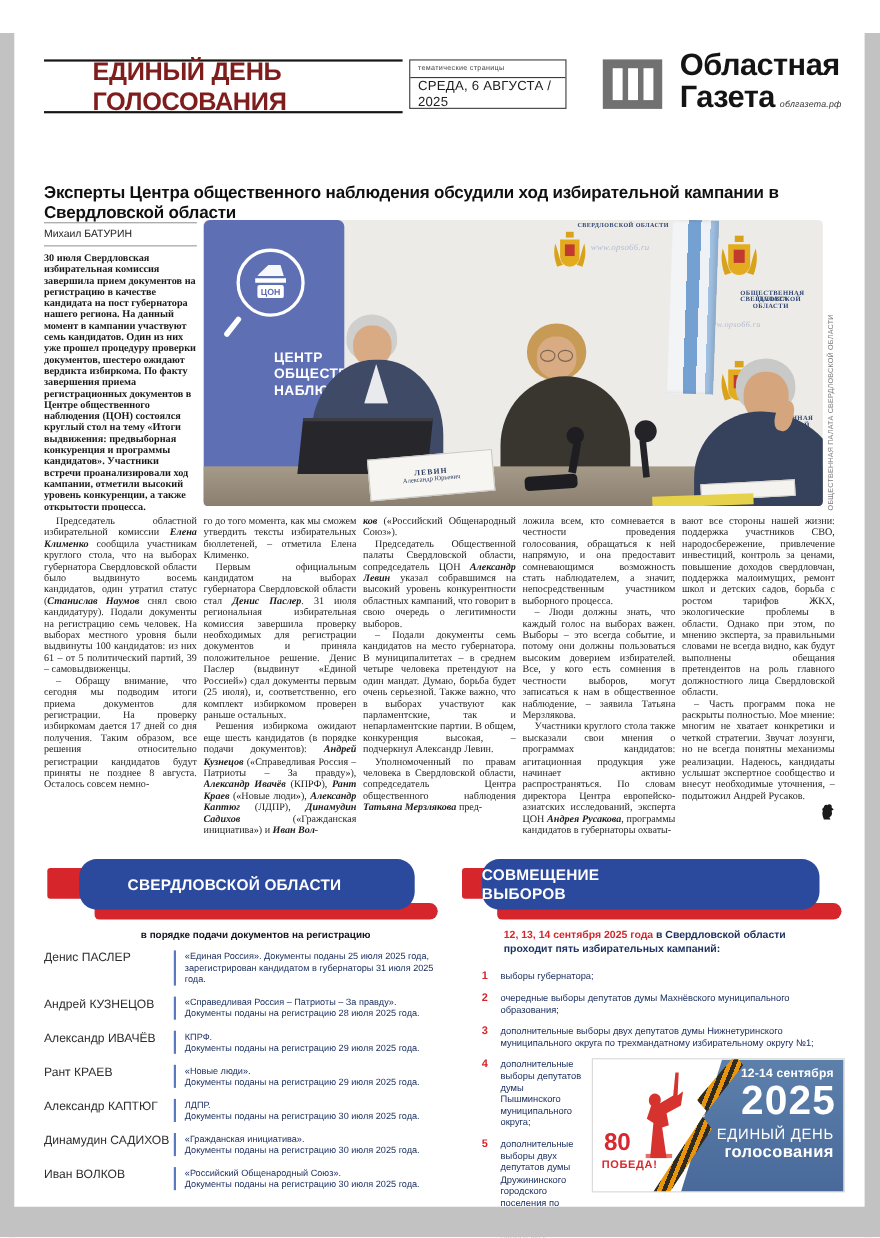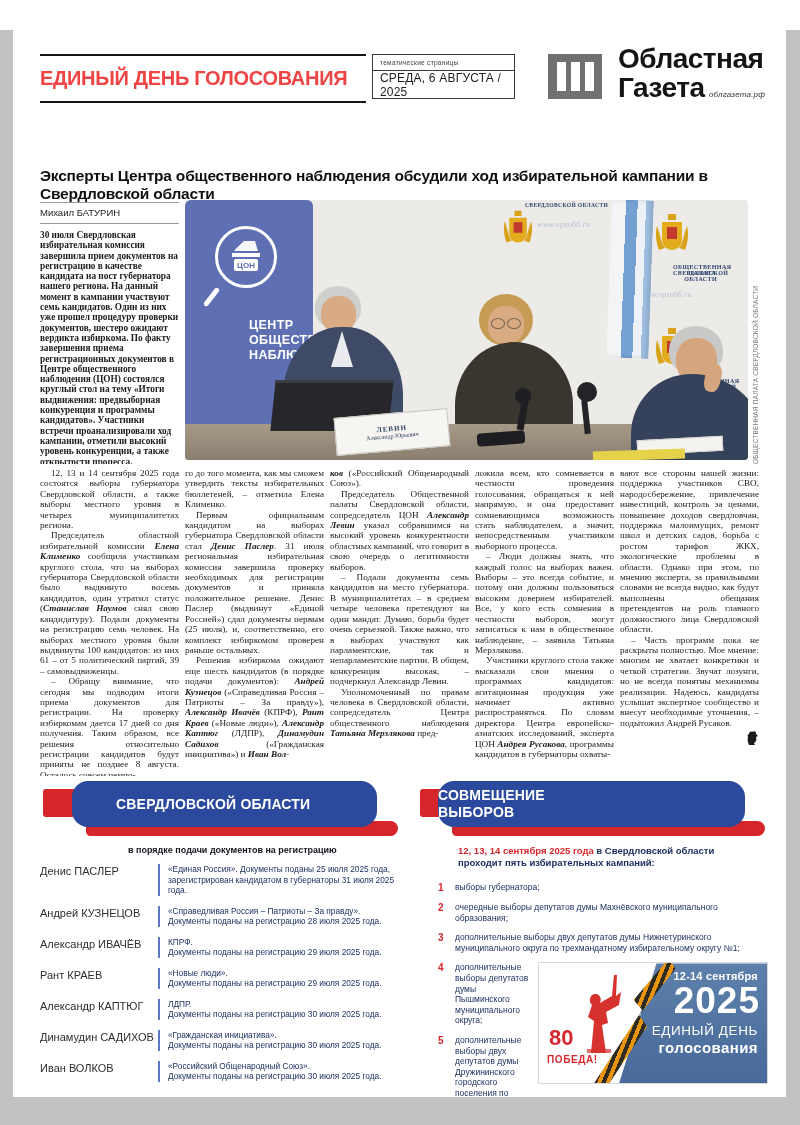--- a/index.html
+++ b/index.html
@@ -7,21 +7,21 @@
   #page{position:absolute;left:0;top:0;width:800px;height:1125px;background:#fff;overflow:hidden;}
   .abs{position:absolute;}
   
   .edge{position:absolute;background:#c2c2c2;}
   .edge-l{left:0;top:30px;width:13px;height:1095px;}
   .edge-r{left:786px;top:30px;width:14px;height:1095px;}
   .edge-b{left:0;top:1097px;width:800px;height:28px;border-radius:0 0 10px 10px;}
 
   
   .kicker{left:40px;top:54px;width:326px;height:45px;border-top:2px solid #161616;border-bottom:2px solid #161616;display:flex;align-items:center;}
-  .kicker span{font-weight:700;font-size:20px;letter-spacing:-.3px;color:#ef4444;}
+  .kicker span{font-weight:700;font-size:23px;letter-spacing:-.3px;color:#7f1d1d;margin-left:44px;}
   .infobox{left:372px;top:54px;width:143px;height:45px;border:1.5px solid #3a3a3a;box-sizing:border-box;}
   .infobox .top{height:15px;border-bottom:1.5px solid #3a3a3a;font-size:6.5px;color:#444;display:flex;align-items:center;padding-left:7px;letter-spacing:.3px;}
   .infobox .bot{height:28px;display:flex;align-items:center;padding-left:7px;font-size:12px;color:#1d1d1d;letter-spacing:.2px;}
   .pagenum{left:548px;top:54px;width:54px;height:45px;background:#717171;display:flex;align-items:center;justify-content:center;gap:5px;}
   .pagenum i{display:block;width:9px;height:29px;background:#fff;}
   .masthead{left:618px;top:44px;width:150px;font-family:Liberation Sans, sans-serif;color:#141414;line-height:29px;}
   .masthead .l1,.masthead .l2{font-weight:700;font-size:28px;letter-spacing:-.5px;}
   .masthead .site{font-size:8px;font-style:italic;font-weight:400;letter-spacing:.2px;color:#333;}
 
   
@@ -199,21 +199,20 @@
     <div class="plate">
       <div class="pl1">ЛЕВИН</div>
       <div class="pl2">Александр Юрьевич</div>
     </div>
   </div>
   <div class="abs credit">ОБЩЕСТВЕННАЯ ПАЛАТА СВЕРДЛОВСКОЙ ОБЛАСТИ</div>
 
   <div class="abs byline">Михаил БАТУРИН</div>
   <div class="abs lead">30 июля Свердловская избирательная комиссия завершила прием документов на регистрацию в качестве кандидата на пост губернатора нашего региона. На данный момент в кампании участвуют семь кандидатов. Один из них уже прошел процедуру проверки документов, шестеро ожидают вердикта избиркома. По факту завершения приема регистрационных документов в Центре общественного наблюдения (ЦОН) состоялся круглый стол на тему «Итоги выдвижения: предвыборная конкуренция и программы кандидатов». Участники встречи проанализировали ход кампании, отметили высокий уровень конкуренции, а также открытости процесса.</div>
   <div class="abs col c1">
-      <p class="ind"><span>12, 13 и 14 сентября 2025 года состоятся выборы губернатора Свердловской области, а также выборы местного уровня в четырех муниципалитетах региона.</span></p>
       <p class="ind"><span>Председатель областной избирательной комиссии </span><span class="bi">Елена Клименко</span><span> сообщила участникам круглого стола, что на выборах губернатора Свердловской области было выдвинуто восемь кандидатов, один утратил статус (</span><span class="bi">Станислав Наумов</span><span> снял свою кандидатуру). Подали документы на регистрацию семь человек. На выборах местного уровня были выдвинуты 100 кандидатов: из них 61 – от 5 политический партий, 39 – самовыдвиженцы.</span></p>
       <p class="ind"><span>– Обращу внимание, что сегодня мы подводим итоги приема документов для регистрации. На проверку избиркомам дается 17 дней со дня получения. Таким образом, все решения относительно регистрации кандидатов будут приняты не позднее 8 августа. Осталось совсем немно-</span></p>
     </div>
   <div class="abs col c2">
       <p><span>го до того момента, как мы сможем утвердить тексты избирательных бюллетеней, – отметила Елена Клименко.</span></p>
       <p class="ind"><span>Первым официальным кандидатом на выборах губернатора Свердловской области стал </span><span class="bi">Денис Паслер</span><span>. 31 июля региональная избирательная комиссия завершила проверку необходимых для регистрации документов и приняла положительное решение. Денис Паслер (выдвинут «Единой Россией») сдал документы первым (25 июля), и, соответственно, его комплект избиркомом проверен раньше остальных.</span></p>
       <p class="ind"><span>Решения избиркома ожидают еще шесть кандидатов (в порядке подачи документов): </span><span class="bi">Андрей Кузнецов</span><span> («Справедливая Россия – Патриоты – За правду»), </span><span class="bi">Александр Ивачёв</span><span> (КПРФ), </span><span class="bi">Рант Краев</span><span> («Новые люди»), </span><span class="bi">Александр Каптюг</span><span> (ЛДПР), </span><span class="bi">Динамудин Садихов</span><span> («Гражданская инициатива») и </span><span class="bi">Иван Вол-</span></p>
     </div>
   <div class="abs col c3">
       <p><span class="bi">ков</span><span> («Российский Общенародный Союз»).</span></p>

